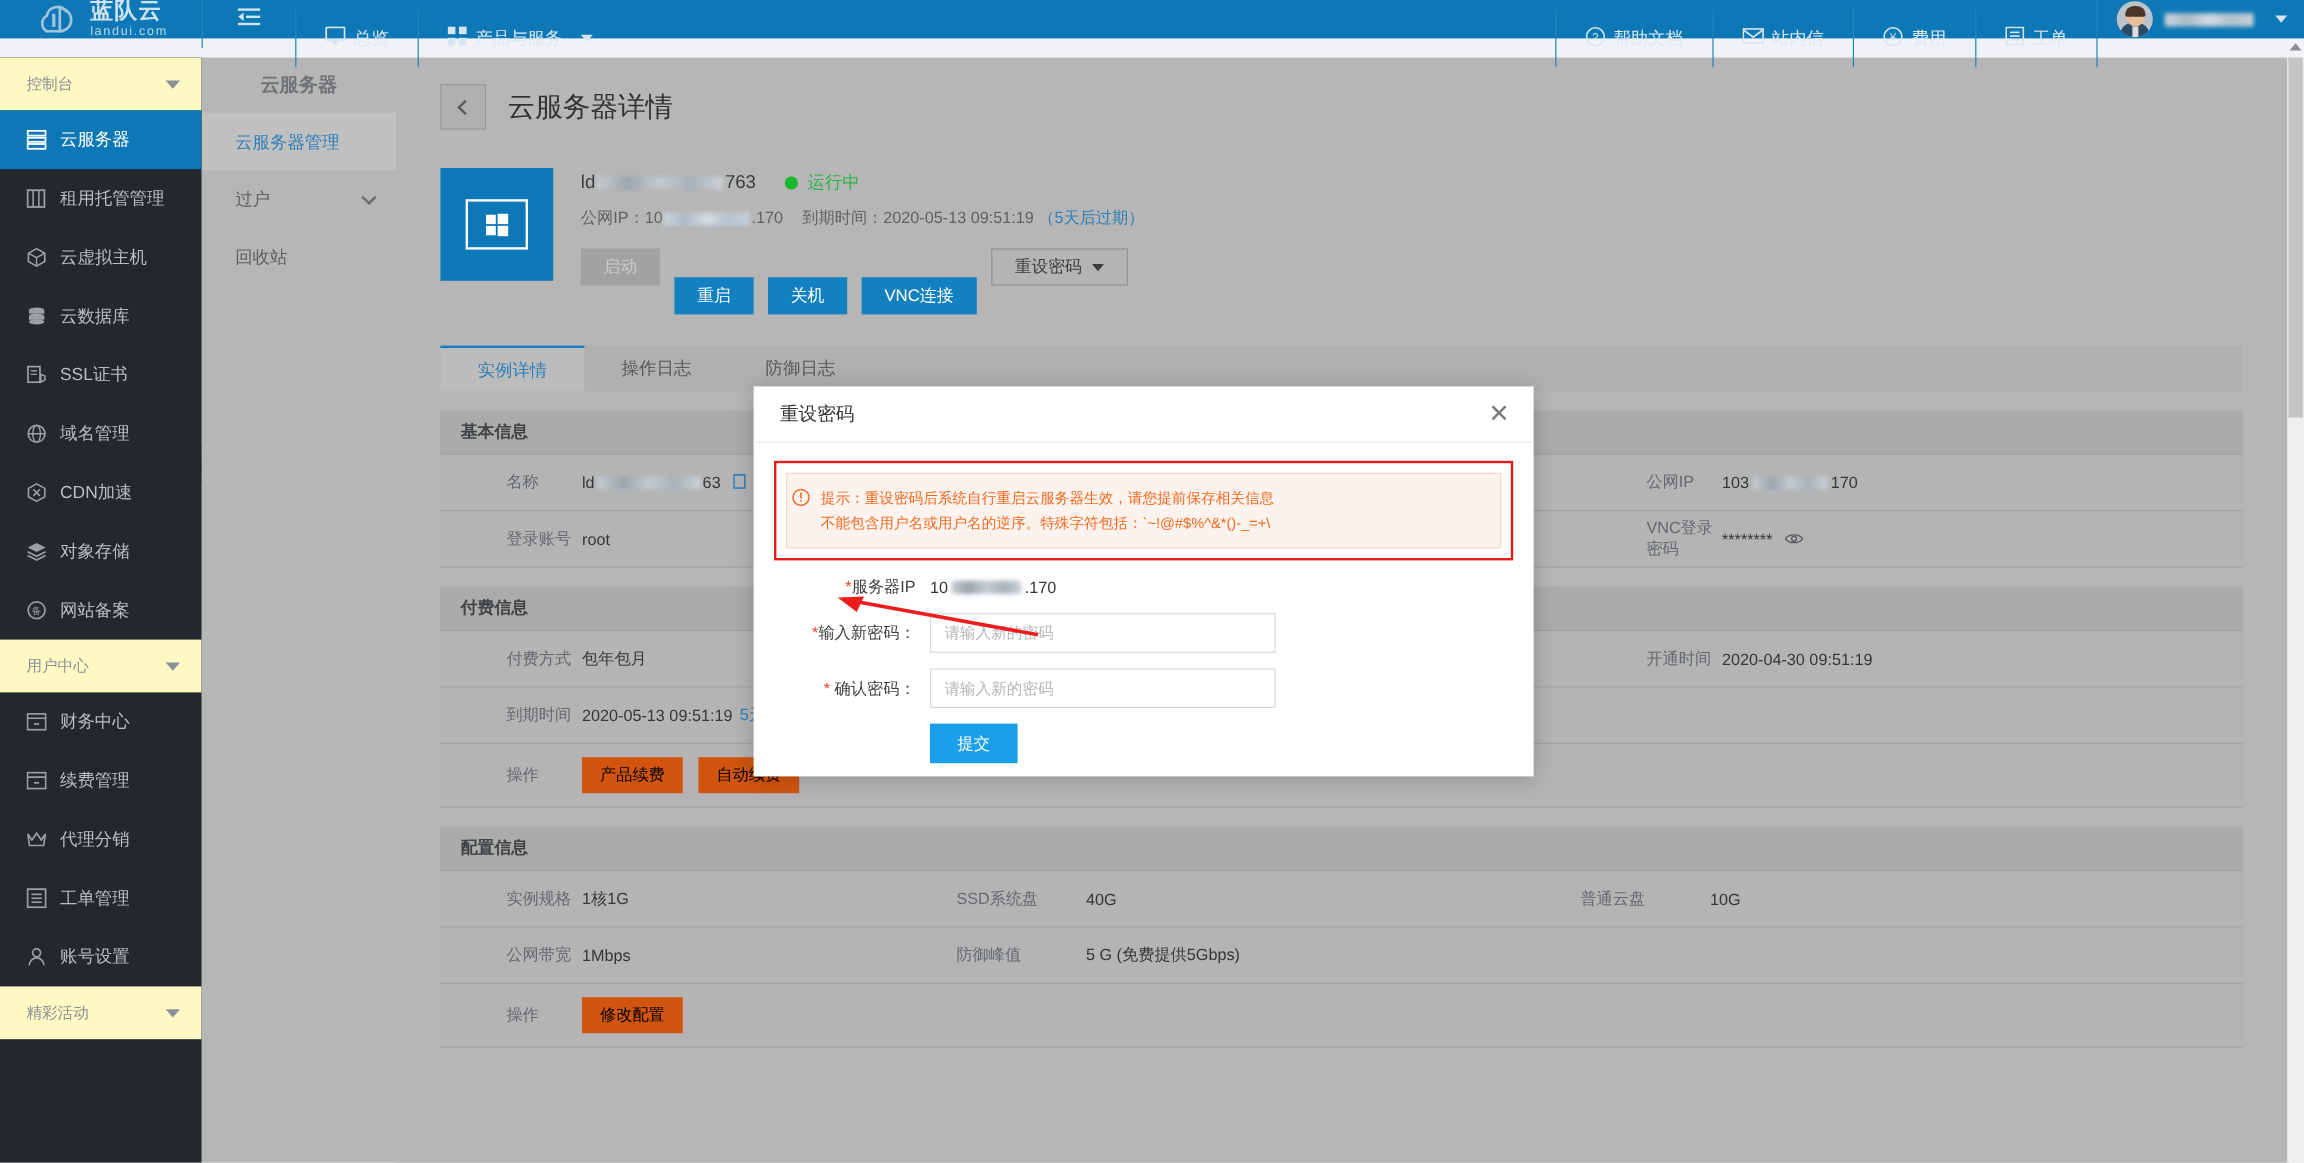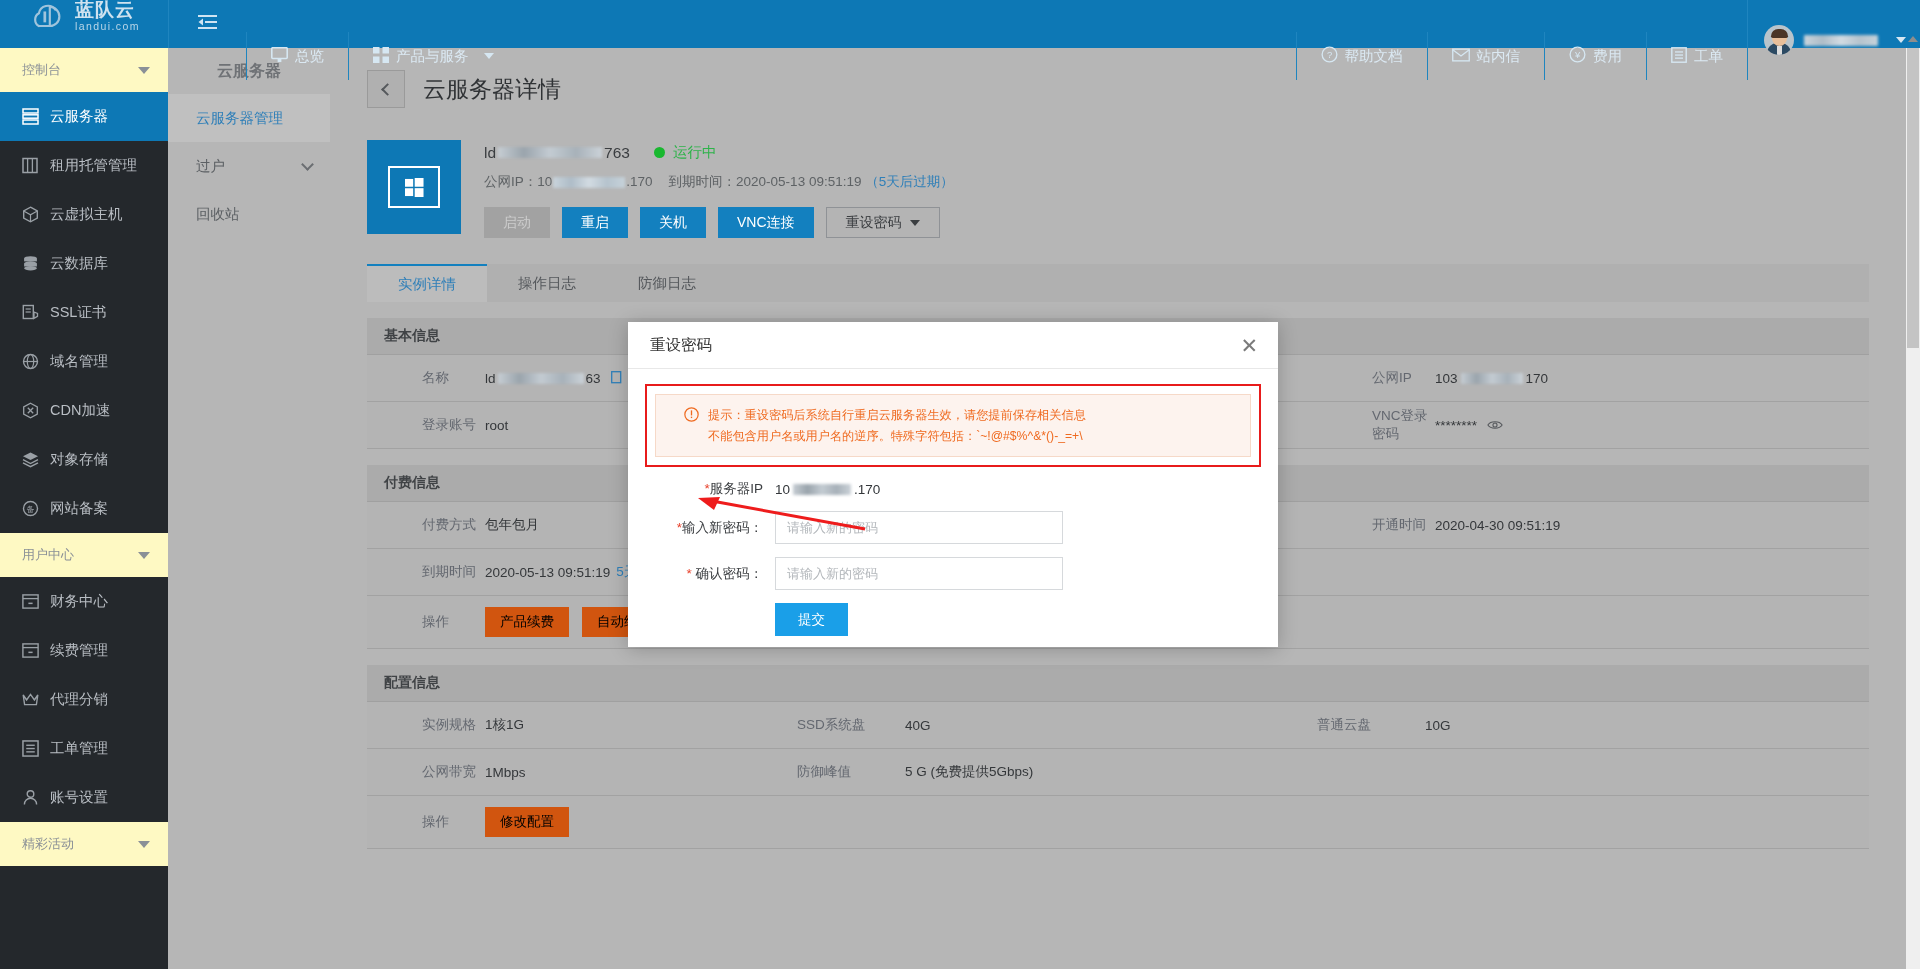--- a/index.html
+++ b/index.html
@@ -6,22 +6,22 @@
   html, body {
     width: 1920px; height: 969px;
     font-family: "Liberation Sans", "DejaVu Sans", sans-serif;
     overflow: hidden;
     background: #f0f2f5;
   }
   body { position: relative; }
 
   
   .topbar {
-    position: absolute; top: 0; left: 0; width: 1920px; height: 48px;
-    background: #0d78b5; display: flex; align-items: flex-start; z-index: 40;
+    position: absolute; top: 0; left: 0; width: 1920px; height: 32px;
+    background: #0d78b5; display: flex; align-items: center; z-index: 40;
   }
   .logo-box {
     width: 168px; display: flex; align-items: center; justify-content: center;
     gap: 7px;
   }
   .logo-mark { width: 40px; height: 28px; position: relative; }
   .logo-text { display: flex; flex-direction: column; line-height: 1; }
   .logo-cn { font-size: 19px; color: #cfe2ef; letter-spacing: 1px; font-weight: 600;}
   .logo-en { font-size: 10.5px; color: #b9d6e8; letter-spacing: 1.4px; margin-top: 2px;}
 
@@ -155,21 +155,21 @@
     display: flex; align-items: center; gap: 16px; margin-top: 11px;
     font-size: 13.5px; color: #5e6265;
   }
   .expire-warn { color: #2f7fb8; }
   .btn-row { display: flex; gap: 12px; margin-top: 16px; }
   .btn {
     height: 31px; padding: 0 19px; font-size: 14px; border: none; cursor: pointer;
     display: flex; align-items: center; justify-content: center;
     font-family: inherit;
   }
-  .btn.primary { background: #1380bf; color: #fff; }
+  .btn.primary { background: #1380bf; color: #fff; margin-top: 24px; }
   .btn.disabled { background: #a2a2a2; color: #cccccc; cursor: default; }
   .btn.ghost {
     background: #b4b4b4; color: #3b3e41; border: 1px solid #8f9296; gap: 8px;
   }
   .btn .bcaret {
     width: 0; height: 0; border-left: 5px solid transparent;
     border-right: 5px solid transparent; border-top: 6px solid #3b3e41;
   }
 
   
@@ -228,21 +228,21 @@
   .modal-title { font-size: 15.5px; color: #333; }
   .modal-close {
     font-size: 21px; color: #7b7b7b; cursor: pointer; line-height: 1;
     font-family: "Liberation Sans", sans-serif;
   }
   .modal-body { padding: 15px 17px 0 17px; }
   .alert {
     border: 2px solid #e81b1b; padding: 8px;
   }
   .alert-inner {
-    background: #fdf3ee; border: 1px solid #f6d9c8; padding: 10px 28px;
+    background: #fdf3ee; border: 1px solid #f6d9c8; padding: 10px 4px;
     display: flex; gap: 9px; align-items: flex-start;
   }
   .warn-ico { width: 15px; height: 15px; flex: none; margin-top: 2px; display: block; }
   .alert-lines { font-size: 12.2px; color: #ef6a20; line-height: 1.68; }
   .form { padding: 13px 0 0 0; }
   .frow { display: flex; align-items: center; margin-bottom: 13px; }
   .flabel {
     width: 130px; text-align: right; padding-right: 12px; font-size: 13.5px;
     color: #3c3f42; flex: none;
   }

